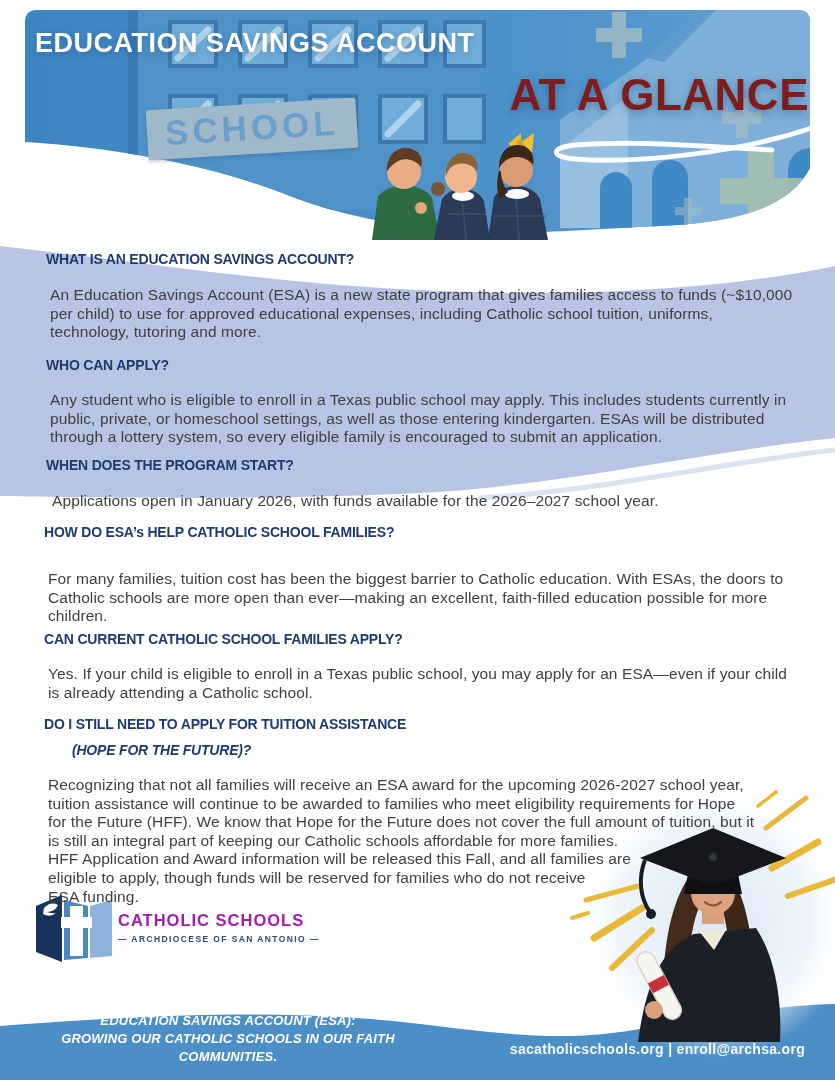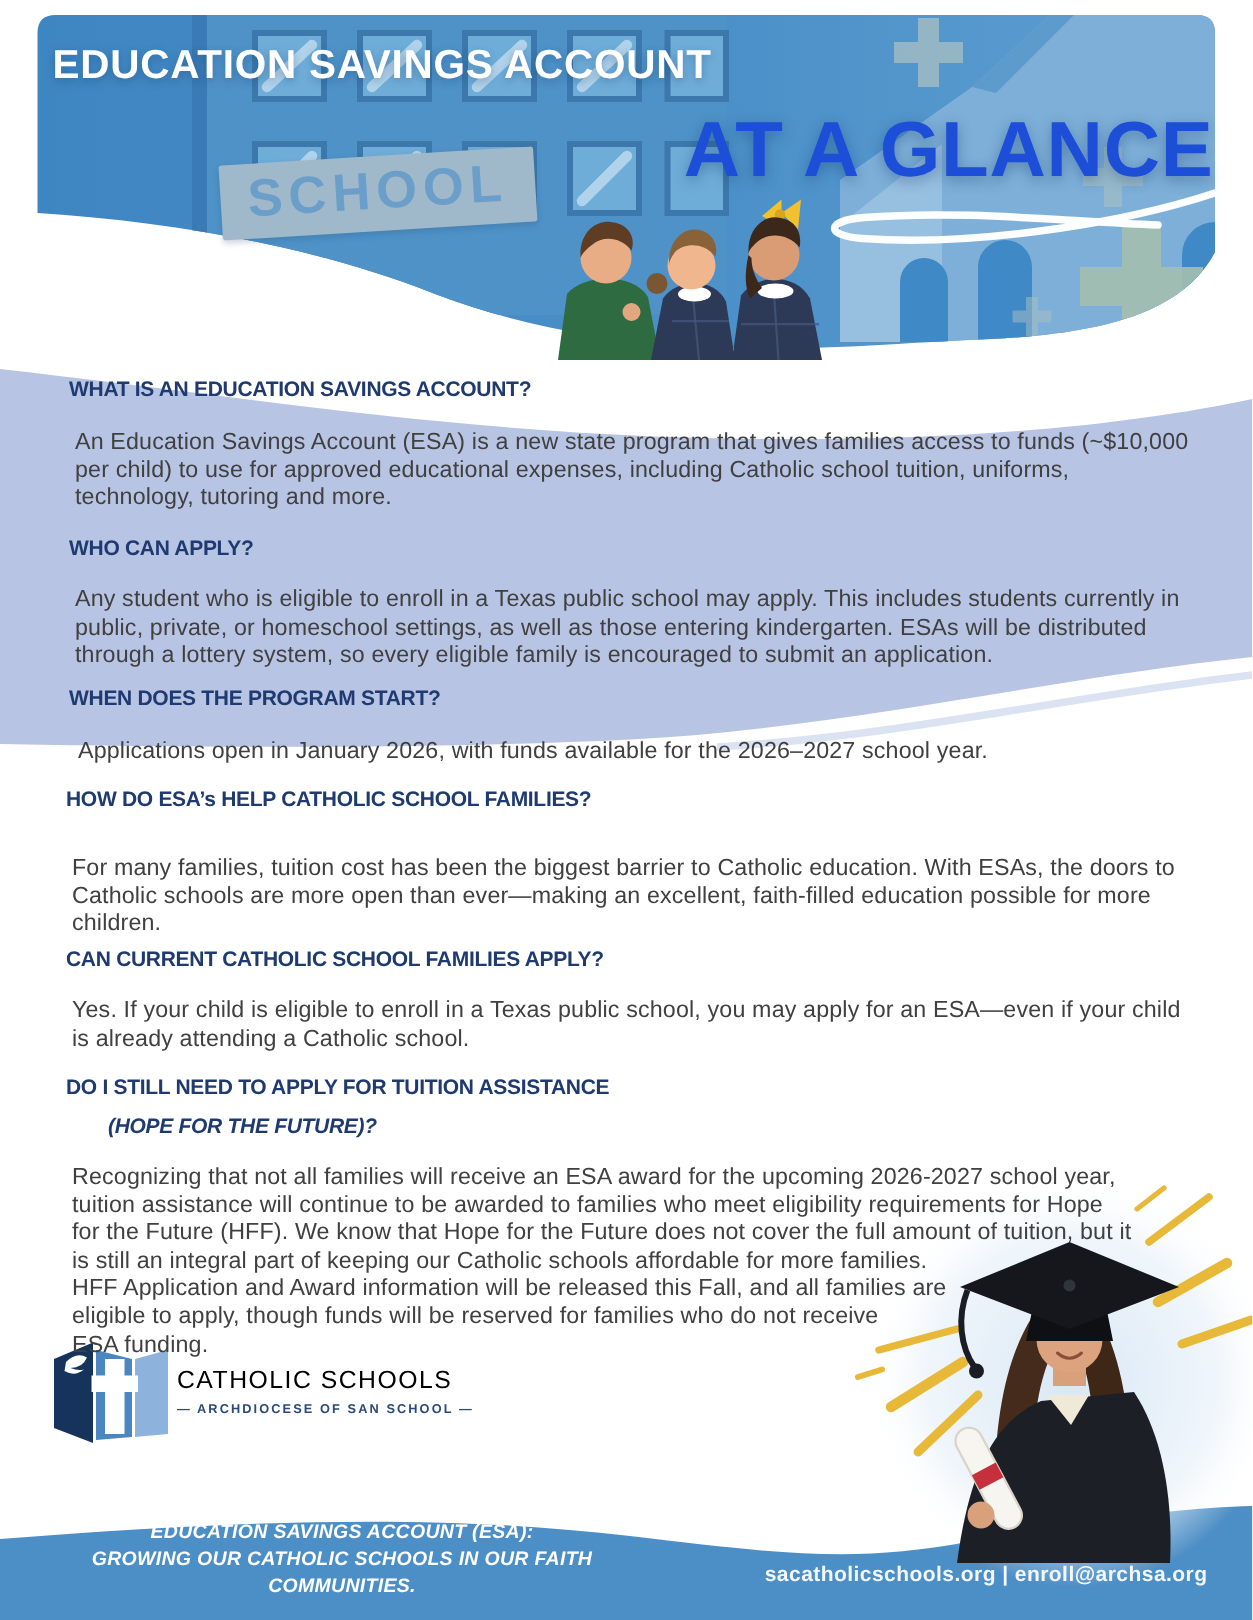--- a/index.html
+++ b/index.html
@@ -2,30 +2,30 @@
 <html><head>
 <meta charset="utf-8">
 <style>
   html,body{margin:0;padding:0;background:#ffffff;}
   .page{position:relative;width:835px;height:1080px;background:#fff;overflow:hidden;
         font-family:"Liberation Sans",sans-serif;}
   .bg{position:absolute;inset:0;z-index:0;}
   .txt{position:absolute;z-index:2;}
   .header-title{left:35px;top:28px;font-size:27px;font-weight:800;color:#fff;
         letter-spacing:.5px;text-shadow:0 2px 6px rgba(20,60,110,.35);white-space:nowrap;}
-  .header-tagline{right:26px;top:70px;font-size:52px;font-weight:800;color:#1d4ed8;
+  .header-tagline{right:26px;top:70px;font-size:44px;font-weight:800;color:#7f1d1d;
         letter-spacing:.5px;text-shadow:0 3px 9px rgba(20,60,110,.4);white-space:nowrap;}
   .school-sign{left:147px;top:104px;background:#a0b9ca;color:#6b9fc9;font-size:35px;
         font-weight:800;letter-spacing:4px;padding:4px 18px 6px;transform:rotate(-3.5deg);
         border-radius:2px;box-shadow:0 2px 4px rgba(40,80,120,.25);}
   .heading{position:absolute;z-index:2;color:#1e3a70;font-weight:800;font-size:14px;
         letter-spacing:-.2px;white-space:nowrap;}
   .body{position:absolute;z-index:2;color:#404040;font-size:15.5px;line-height:18.6px;
         letter-spacing:.1px;white-space:pre-line;}
-  .logo-name{left:118px;top:911px;font-size:16.5px;font-weight:400;color:#000000;letter-spacing:1px;white-space:nowrap;}
+  .logo-name{left:118px;top:911px;font-size:16.5px;font-weight:700;color:#a21caf;letter-spacing:1px;white-space:nowrap;}
   .logo-sub{left:118px;top:934px;font-size:8.5px;font-weight:700;color:#2a4a78;letter-spacing:1.4px;white-space:nowrap;}
   .footer-tagline{left:18px;top:1012px;width:420px;text-align:center;color:#fff;
         font-size:13px;font-weight:800;font-style:italic;line-height:18px;white-space:pre-line;letter-spacing:.2px;}
   .footer-contact{left:495px;top:1041px;width:310px;text-align:right;color:#f4f8fc;
         font-size:14px;font-weight:700;letter-spacing:.3px;white-space:nowrap;}
 </style>
 </head>
 <body>
 
 <div class="page">
@@ -207,19 +207,19 @@
   <div class="heading" style="left:44px;top:716px;">DO I STILL NEED TO APPLY FOR TUITION ASSISTANCE</div>
   <div class="body" style="left:48px;top:776px;">Recognizing that not all families will receive an ESA award for the upcoming 2026-2027 school year,
 tuition assistance will continue to be awarded to families who meet eligibility requirements for Hope
 for the Future (HFF). We know that Hope for the Future does not cover the full amount of tuition, but it
 is still an integral part of keeping our Catholic schools affordable for more families.
 HFF Application and Award information will be released this Fall, and all families are
 eligible to apply, though funds will be reserved for families who do not receive
 ESA funding.</div>
 
   <div class="txt logo-name">CATHOLIC SCHOOLS</div>
-  <div class="txt logo-sub">—  ARCHDIOCESE OF SAN SCHOOL  —</div>
+  <div class="txt logo-sub">—  ARCHDIOCESE OF SAN ANTONIO  —</div>
 
   <div class="txt footer-tagline">EDUCATION SAVINGS ACCOUNT (ESA):
 GROWING OUR CATHOLIC SCHOOLS IN OUR FAITH COMMUNITIES.</div>
   <div class="txt footer-contact">sacatholicschools.org | enroll@archsa.org</div>
 
 </div>
 
 </body></html>

